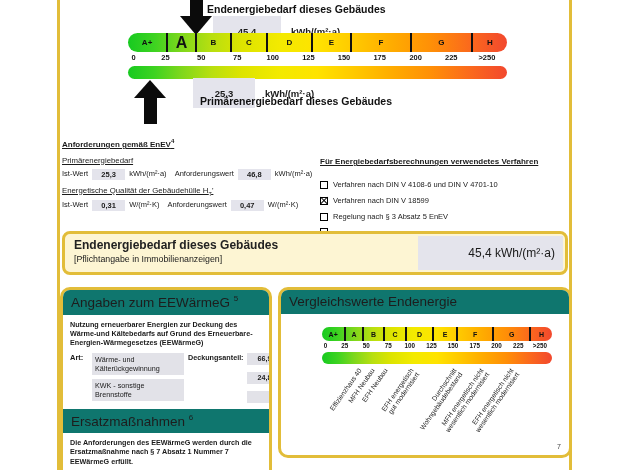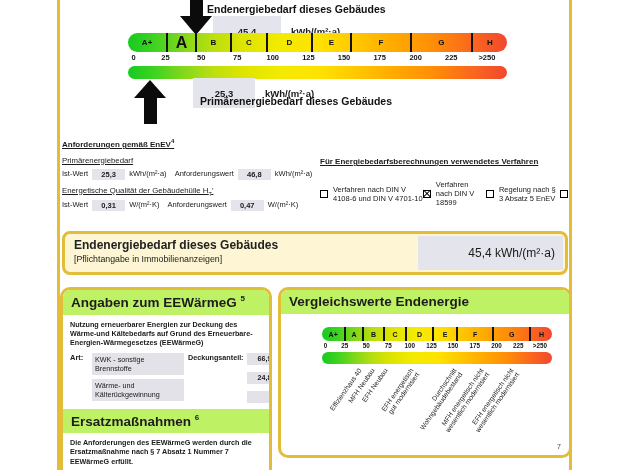--- a/index.html
+++ b/index.html
@@ -39,33 +39,33 @@
   .h-main{font-size:8px;font-weight:bold;text-decoration:underline;margin-bottom:7px}
   .h-sub{font-size:7.8px;text-decoration:underline;margin-bottom:4px}
   .valrow{display:flex;align-items:flex-start;gap:4px;margin-bottom:6px;white-space:nowrap}
   .vbox-mid{width:33px;height:11px;font-size:7.5px}
   .reqlabel{margin-left:4px}
   .cbrow{display:flex;align-items:center;gap:5px;margin-bottom:7px}
   .cb{width:8px;height:8px;border:1px solid #000;display:inline-block;position:relative;background:#fff;flex:none;box-sizing:border-box}
   .cb.checked::before,.cb.checked::after{content:"";position:absolute;top:2.5px;left:-2px;width:10px;height:1.2px;background:#000}
   .cb.checked::before{transform:rotate(45deg)}
   .cb.checked::after{transform:rotate(-45deg)}
-  .methods-items{display:flex;flex-direction:row;margin-top:14px}
+  .methods-items{display:flex;flex-direction:column;gap:7px;margin-top:14px}
   
   .banner{position:absolute;left:62px;top:231px;width:500px;height:38px;
     border:3px solid #e2bd39;border-radius:8px;background:#fdf5d3;display:flex;align-items:stretch}
   .banner-left{flex:1;padding:4px 0 0 9px}
   .banner-title{font-size:12px;font-weight:bold;color:#222}
   .banner-sub{font-size:8.8px;margin-top:2px}
   .banner-val{width:145px;margin:2px 2px 2px 0;background:#e4e4ec;display:flex;align-items:center;justify-content:flex-end;padding-right:8px;font-size:12px;box-sizing:border-box}
   
   .panel{position:absolute;border:3px solid #e2bd39;border-radius:10px;background:#fff;overflow:hidden;box-sizing:border-box}
   .panel-eew{left:60px;top:287px;width:212px;height:200px}
   .panel-cmp{left:278px;top:287px;width:294px;height:171px}
-  .panel-head{background:#bef264;padding:4px 12px 5px 8px;font-size:13.5px;font-weight:bold;color:#1d1d1d}
+  .panel-head{background:#0f766e;padding:4px 12px 5px 8px;font-size:13.5px;font-weight:normal;color:#1d1d1d}
   .panel-head sup{font-size:8px}
   .panel-body{padding:5px 7px 0 7px}
   .intro{font-size:7.2px;font-weight:bold;line-height:1.3}
   .eew-table{display:flex;margin-top:5px;gap:4px}
   .eew-art-label{font-size:7.5px;font-weight:bold;width:18px;flex:none}
   .eew-artcol{width:92px;flex:none;display:flex;flex-direction:column;gap:4px}
   .eew-artbox{background:#e2e2e8;font-size:7.2px;padding:2px 3px;line-height:1.25;min-height:18px}
   .eew-right{flex:1;display:flex;flex-direction:column;gap:7px}
   .eew-vrow{display:flex;align-items:flex-start;justify-content:flex-end;gap:3px;font-size:7.2px}
   .eew-cov-label{font-weight:bold;margin-right:auto}
@@ -201,22 +201,22 @@
 
 <div class="panel panel-eew">
   <div class="panel-head">
     <span>Angaben zum EEWärmeG</span> <sup>5</sup>
   </div>
   <div class="panel-body">
     <div class="intro">Nutzung erneuerbarer Energien zur Deckung des Wärme-und Kältebedarfs auf Grund des Erneuerbare-Energien-Wärmegesetzes (EEWärmeG)</div>
     <div class="eew-table">
       <span class="eew-art-label">Art:</span>
       <div class="eew-artcol">
+        <div class="eew-artbox">Wärme- und Kälterückgewinnung</div>
         <div class="eew-artbox">KWK - sonstige Brennstoffe</div>
-        <div class="eew-artbox">Wärme- und Kälterückgewinnung</div>
       </div>
       <div class="eew-right">
         <div class="eew-vrow">
           <span class="eew-cov-label">Deckungsanteil:</span>
           <span class="vbox-small">66,9</span>
 
         </div>
         <div class="eew-vrow">
           <span class="vbox-small">24,8</span>
 

